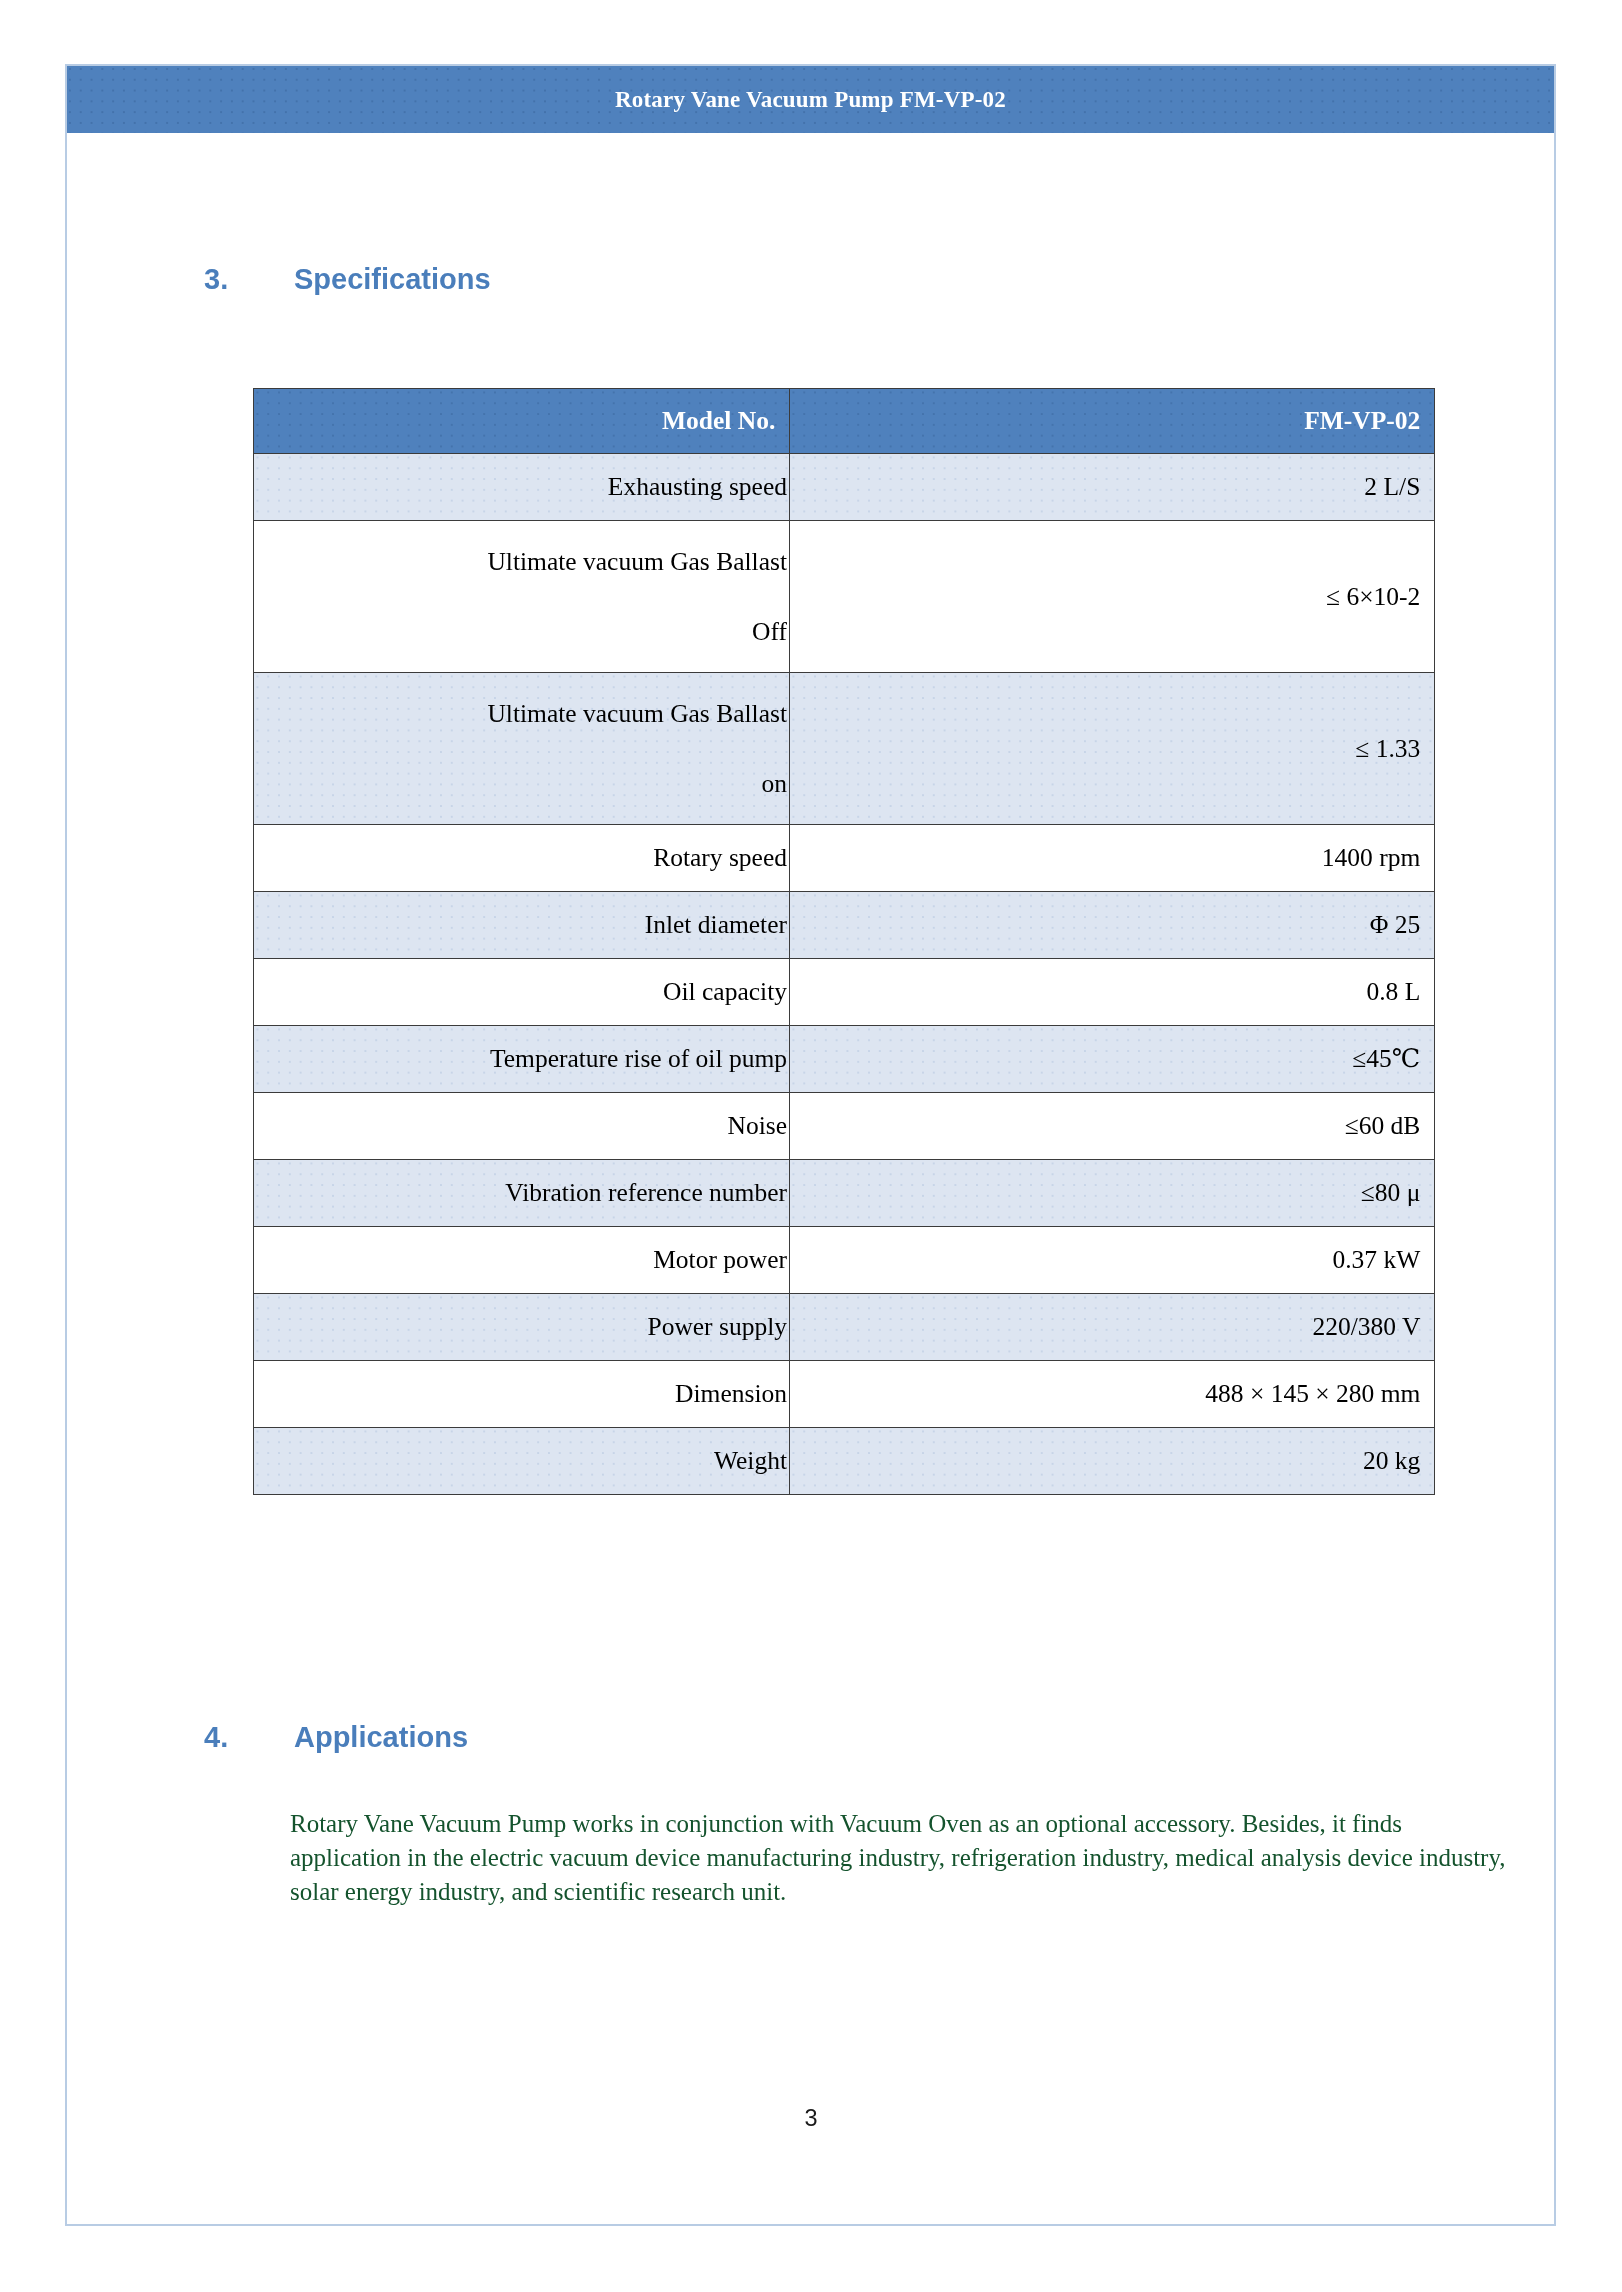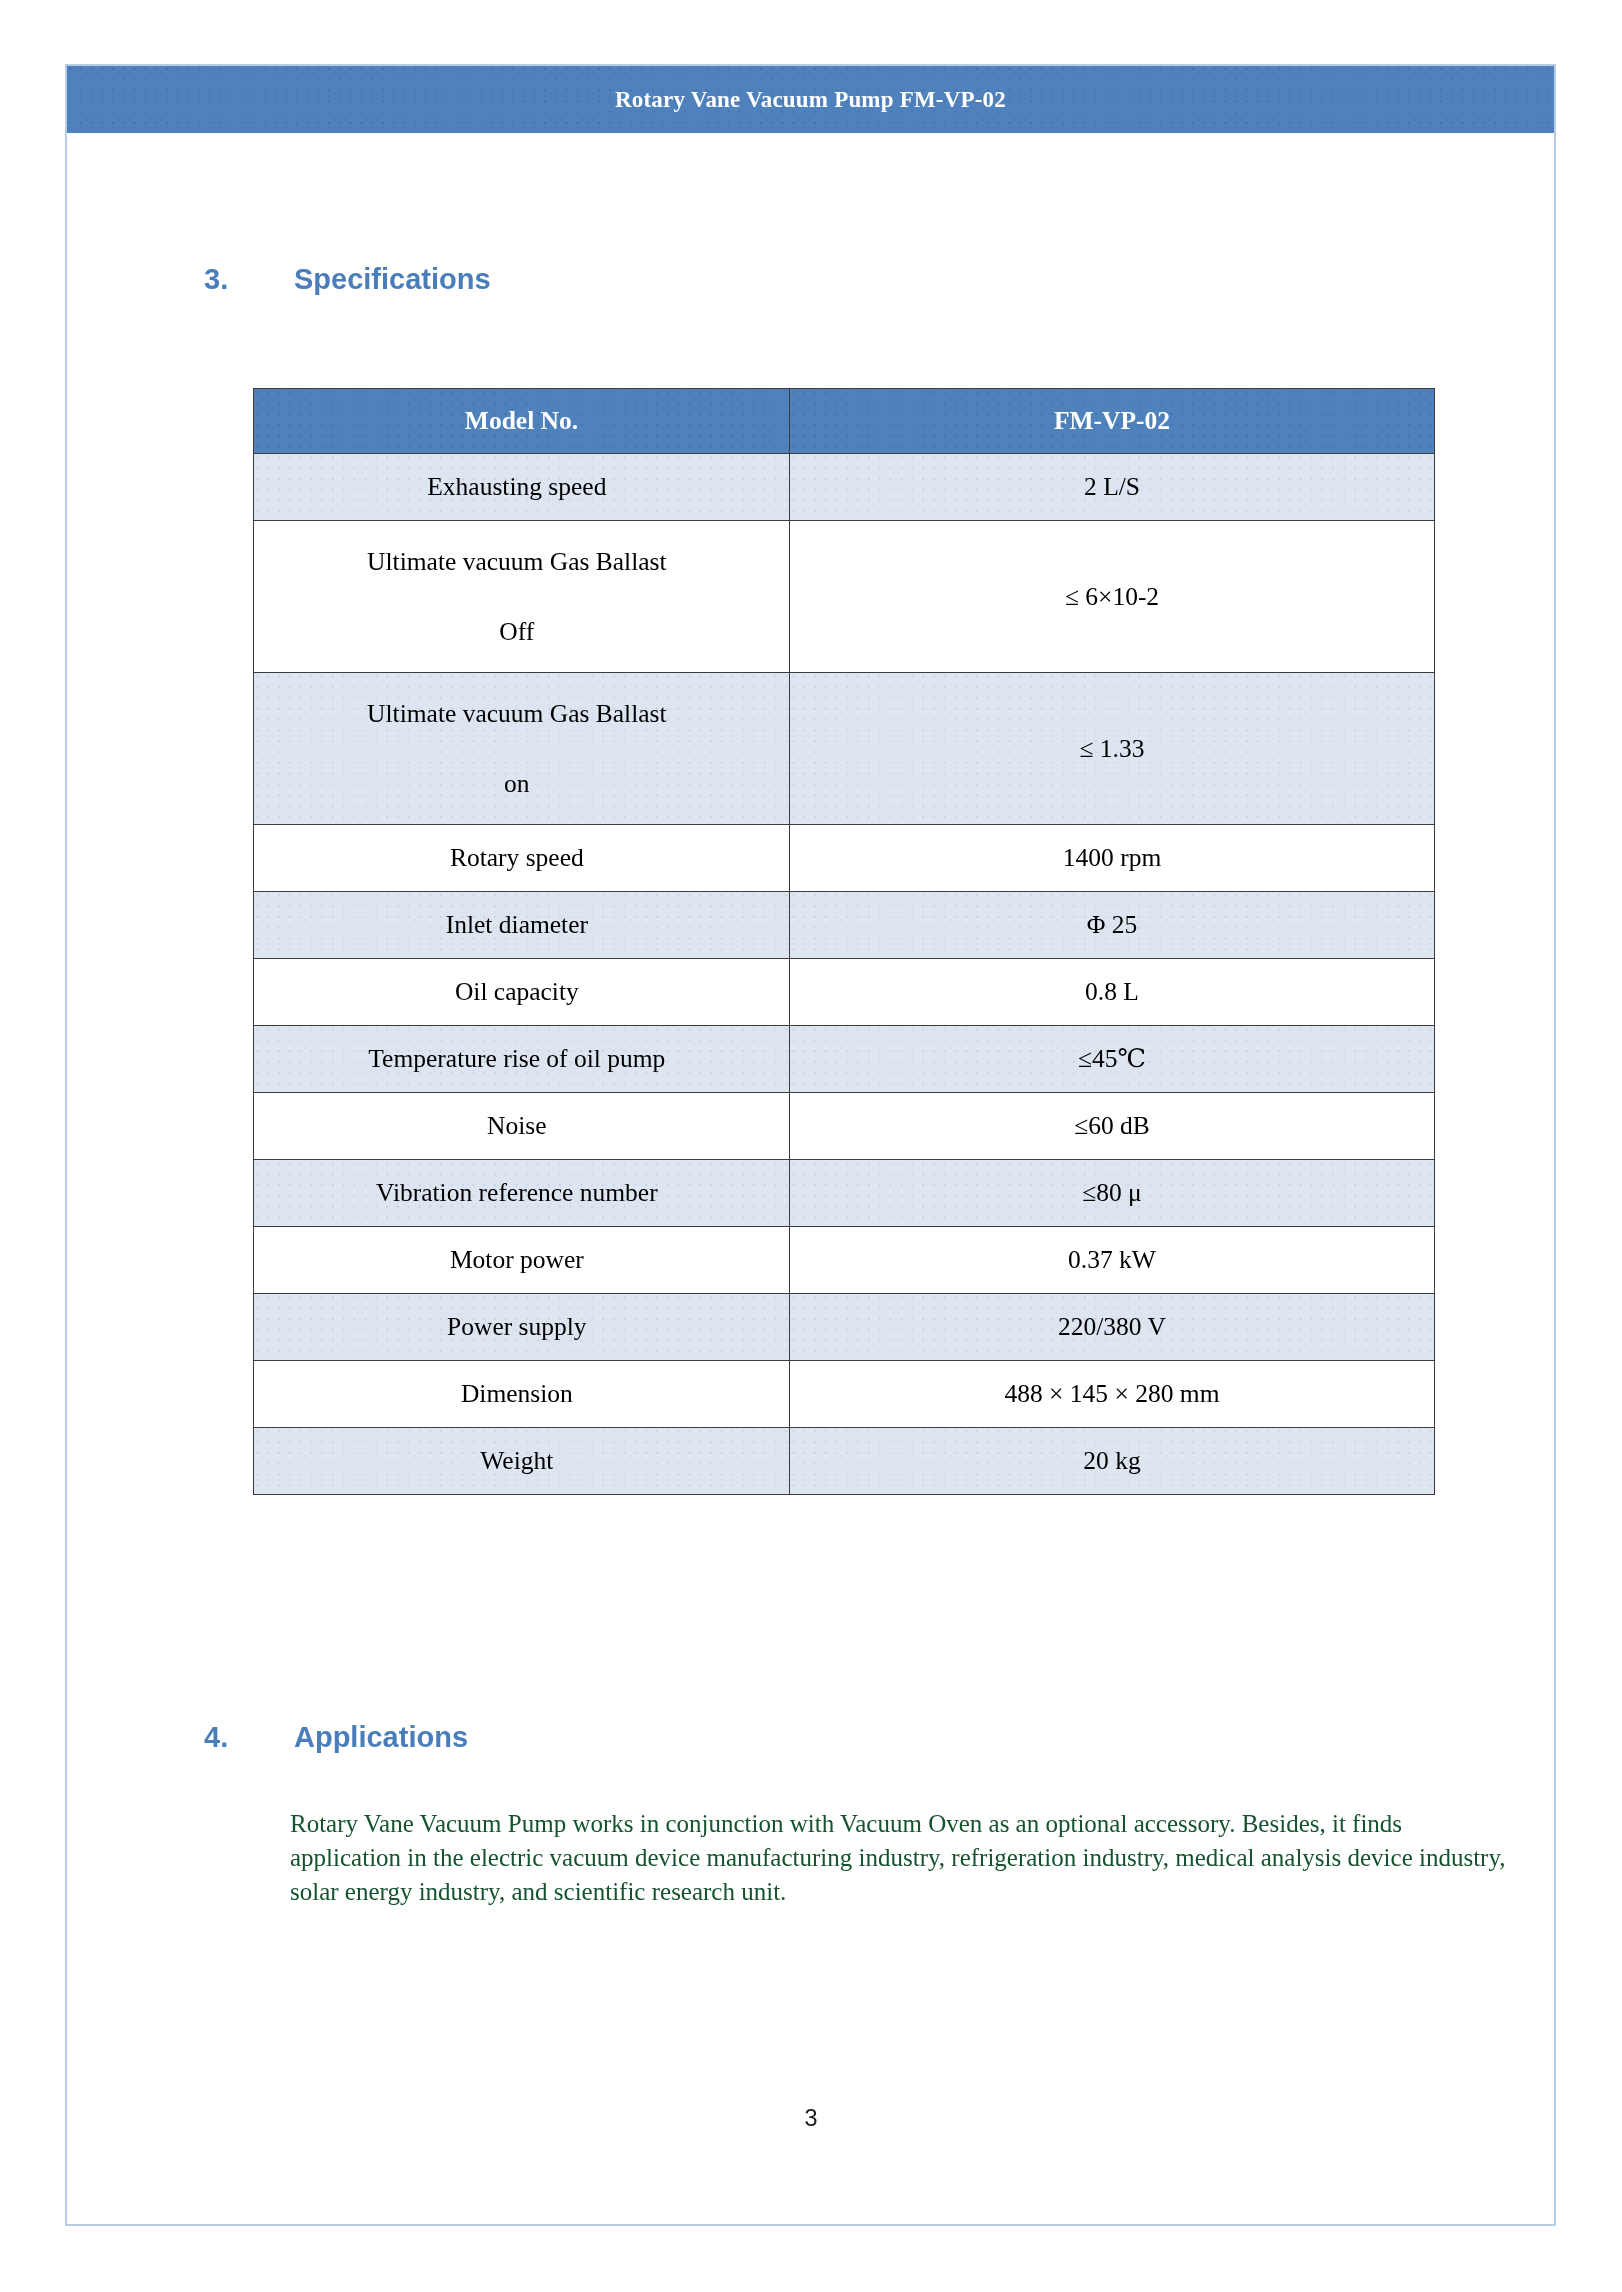--- a/index.html
+++ b/index.html
@@ -84,21 +84,21 @@
   table.spec-table col.c2 { width: 645px; }
 
   table.spec-table th,
   table.spec-table td {
     border: 1px solid #3b3b3b;
     padding: 8.8px 13.7px 8.8px 13.7px;
     font-size: 25.5px;
     line-height: 1.62;
     color: #000000;
     vertical-align: middle;
-    text-align: center;
+    text-align: right;
     box-sizing: border-box;
   }
   table.spec-table thead th {
     background-color: #4f81bd;
     background-image:
       radial-gradient(circle at 2.9px 2.9px, rgba(40,80,130,0.28) 1px, transparent 1.3px);
     background-size: 10.8px 10.8px;
     color: #ffffff;
     font-weight: bold;
     height: 65px;
@@ -106,21 +106,21 @@
   }
   table.spec-table tbody tr.shade td {
     background-color: #dde5f1;
     background-image:
       radial-gradient(circle at 2.9px 2.9px, rgba(150,175,210,0.30) 0.9px, transparent 1.2px);
     background-size: 10.8px 10.8px;
   }
   table.spec-table tbody tr.plain td {
     background-color: #ffffff;
   }
-  table.spec-table td.label { padding-right: 23px; }
+  table.spec-table td.label { padding-right: 2px; }
   table.spec-table tr.tall td { height: 152px; }
   table.spec-table tr.reg  td { height: 67px; }
 
   
   td.two-line .l1 { display: block; }
   td.two-line .l2 { display: block; margin-top: 29px; }
 
   
   #applications-paragraph {
     position: absolute;

